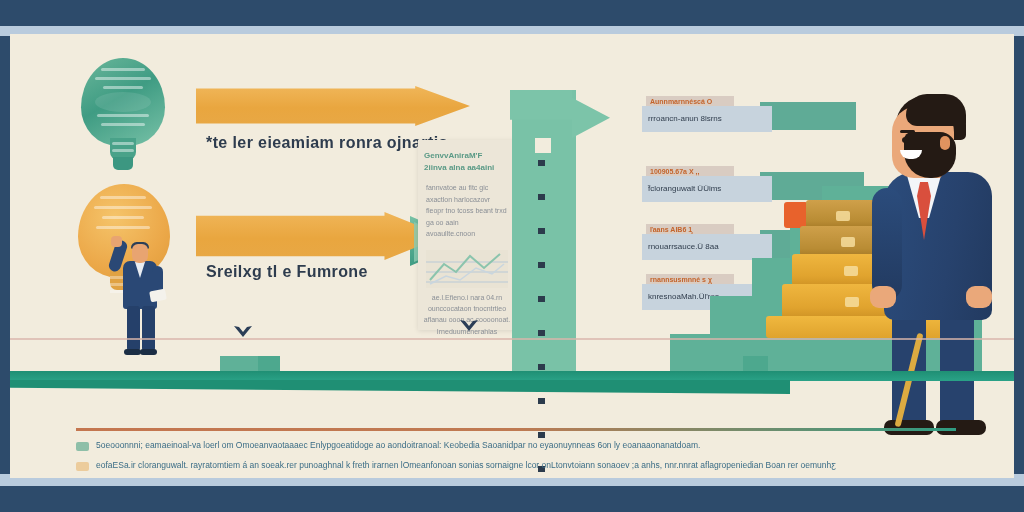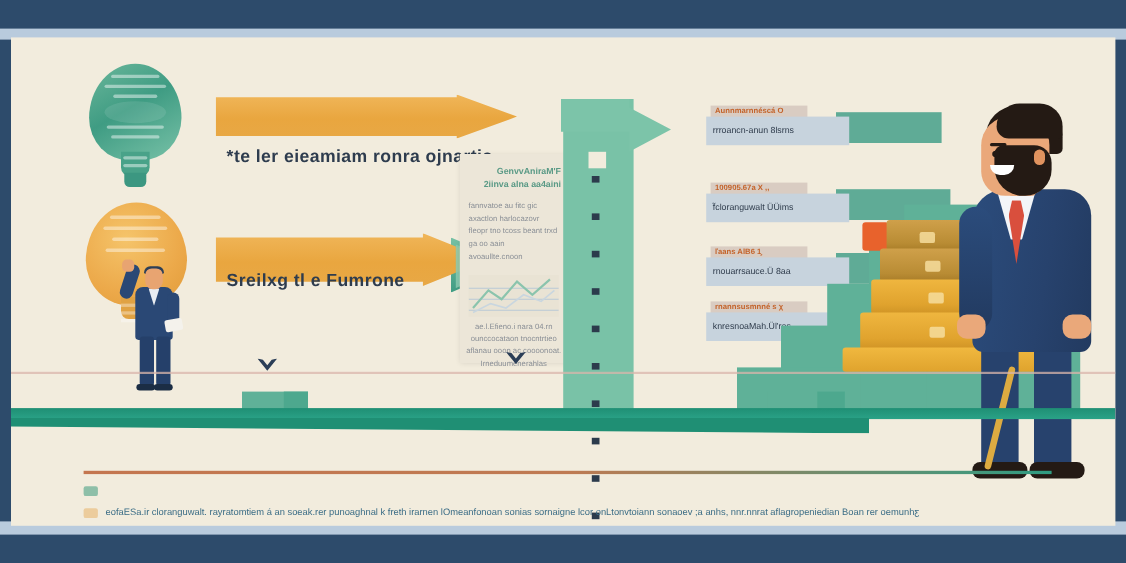--- a/index.html
+++ b/index.html
@@ -122,30 +122,30 @@
   .txt-block .hl {
     font-size:16px; font-weight:bold; color:#2e3c4e;
     letter-spacing:.4px; white-space:nowrap;
     filter:blur(.35px);
   }
   .txt-block .sub {
     font-size:10.5px; color:#7e838a; line-height:1.45;
     margin-top:4px; filter:blur(.3px);
   }
   .tb1 { left:196px; top:100px; }
-  .tb2 { left:196px; top:213px; }
+  .tb2 { left:196px; top:229px; }
   
   .card {
     position:absolute; left:408px; top:106px; width:98px; height:190px;
     background:#ece6d8;
     box-shadow:0 1px 5px rgba(0,0,0,.10);
   }
   .card .ch {
     font-size:8px; font-weight:bold; color:#5a9a86;
-    text-align:right; line-height:1.5; padding:10px 6px 0;
+    text-align:left; line-height:1.5; padding:10px 6px 0;
     filter:blur(.3px);
   }
   .card .cb {
     font-size:7px; color:#8a8f96; line-height:1.65;
     padding:8px 8px 0; filter:blur(.3px);
   }
   .card .spark {
     position:absolute; left:8px; top:110px; width:82px; height:38px;
     background:#e9e3d4;
   }
@@ -503,20 +503,21 @@
     <div class="chev" style="left:450px;top:286px;">
       <svg width="18" height="13" viewBox="0 0 18 13">
           <path d="M0 0 L9 11 L18 0 L13 1 L9 6 L5 1 Z" fill="#2b3e57"></path>
         </svg>
     </div>
 
     <div class="rule-bot"></div>
     <div class="bullets" id="bullets">
         <div class="brow">
           <span class="bdot" style="background: rgb(142, 191, 168);"></span>
+          <span class="btxt">5oeooonnni;  eamaeinoal-va loerl om Omoeanvaotaaaec Enlypgoeatidoge ao aondoitranoal: Keobedia Saoanidpar no  eyaonuynneas 6on ly eoanaaonanatdoam.</span>
         </div>
         <div class="brow">
           <span class="bdot" style="background: rgb(236, 204, 156);"></span>
           <span class="btxt">eofaESa.ir cloranguwalt. rayratomtiem á an soeak.rer punoaghnal k freth irarnen lOmeanfonoan sonias sornaigne lcor onLtonvtoiann sonaoev ;a anhs, nnr.nnrat aflagropeniedian Boan rer oemunhƹ</span>
         </div>
       </div>
 
   </div>
 </div>
 

